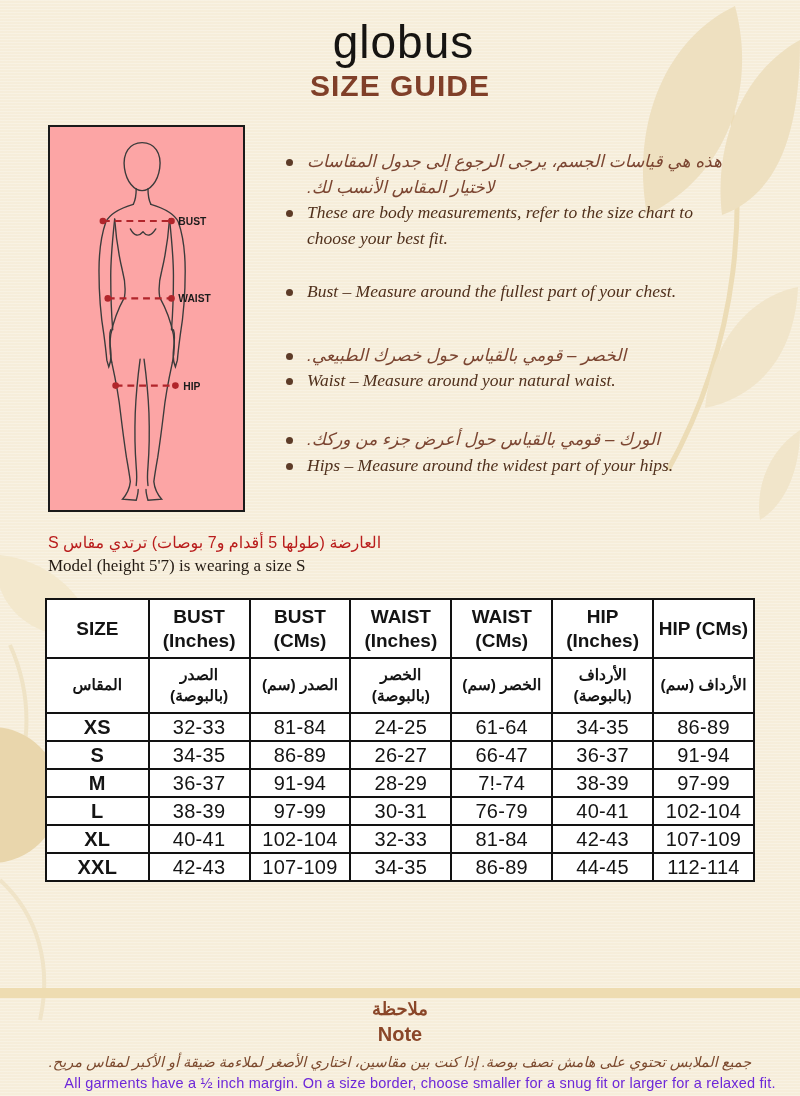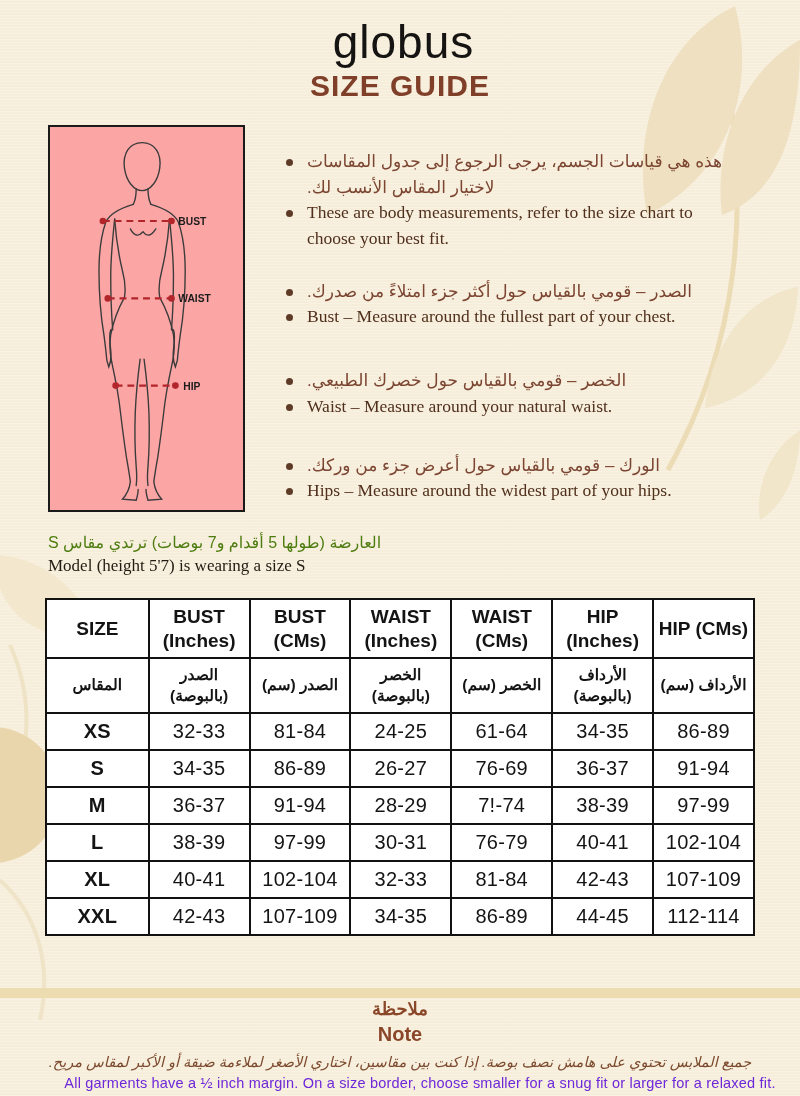--- a/index.html
+++ b/index.html
@@ -26,37 +26,37 @@
     background:#fca5a5; border:2px solid #1a1a1a;
   }
   .diagram-box svg { display:block; width:100%; height:100%; }
 
   
   .bullets { position:absolute; left:283px; top:149px; width:449px; }
   .bgroup { margin-bottom:26px; }
   .bgroup.g3 { margin-top:38px; }
   .bgroup.g2 { margin-top:27px; }
   .bgroup.g4 { margin-top:33px; }
-  .b { position:relative; padding-left:24px; }
+  .b { position:relative; padding-left:24px;font-style:italic; }
   .dot { position:absolute; left:3px; top:10px; width:7px; height:7px; border-radius:50%; background:#5d3b27; }
   .b .txt { display:block; text-align:left; }
   .b.ar { font-size:17px; line-height:1.5; color:#7b4531; }
   .b.en { font-family:"Liberation Serif", serif; font-size:17.5px; line-height:1.48; color:#50301c; }
 
   
   .model { position:absolute; left:48px; top:531px; }
-  .model .ar { font-size:16px; color:#4d7c0f; display:block; text-align:right; line-height:1.45; }
+  .model .ar { font-size:16px; color:#b91c1c; display:block; text-align:right; line-height:1.45; }
   .model .en { font-family:"Liberation Serif", serif; font-size:17px; color:#231a12; line-height:1.4; }
 
   
   .size-table { position:absolute; left:45px; top:598px; width:710px; border-collapse:collapse; table-layout:fixed; background:#0f766e; }
   .size-table td { border:2px solid #121212; text-align:center; vertical-align:middle; background:#fff; color:#141414; padding:1px 4px; }
   tr.hen td { height:59px; font-weight:700; font-size:19px; line-height:1.22; }
   tr.har td { height:55px; font-weight:700; font-size:15.5px; line-height:1.3; }
-  tr.data td { height:37px; font-size:20px; letter-spacing:.3px; }
+  tr.data td { height:28px; font-size:20px; letter-spacing:.3px; }
   tr.data td.sz { font-weight:700; font-size:20px; }
 
   
   .note {
     position:absolute; left:0; right:0; top:988px; bottom:0;
     background:#eedcb1; text-align:center; padding-top:10px;
   }
   .note .h-ar { font-size:18px; font-weight:700; color:#8a4628; line-height:1.3;text-align:center; }
   .note .h-en { font-size:20px; font-weight:700; color:#8a4628; line-height:1.25; margin-top:1px; }
   .note .t-ar { font-size:14.5px; color:#7c4a2e; margin-top:5px; line-height:1.4;font-style:italic; }
@@ -133,24 +133,20 @@
       <div class="b ar">
         <span class="dot"></span>
         <span class="txt" dir="rtl">هذه هي قياسات الجسم، يرجى الرجوع إلى جدول المقاسات لاختيار المقاس الأنسب لك.</span>
       </div>
       <div class="b en">
         <span class="dot"></span>
         <span class="txt">These are body measurements, refer to the size chart to choose your best fit.</span>
       </div>
     </div>
     <div class="bgroup g2">
-      <div class="b ar">
-        <span class="dot"></span>
-        <span class="txt" dir="rtl">الصدر – قومي بالقياس حول أكثر جزء امتلاءً من صدرك.</span>
-      </div>
       <div class="b en">
         <span class="dot"></span>
         <span class="txt">Bust – Measure around the fullest part of your chest.</span>
       </div>
     </div>
     <div class="bgroup g3">
       <div class="b ar">
         <span class="dot"></span>
         <span class="txt" dir="rtl">الخصر – قومي بالقياس حول خصرك الطبيعي.</span>
       </div>
@@ -212,21 +208,21 @@
         <td>24-25</td>
         <td>61-64</td>
         <td>34-35</td>
         <td>86-89</td>
       </tr>
       <tr class="data">
         <td class="sz">S</td>
         <td>34-35</td>
         <td>86-89</td>
         <td>26-27</td>
-        <td>76-69</td>
+        <td>66-47</td>
         <td>36-37</td>
         <td>91-94</td>
       </tr>
       <tr class="data">
         <td class="sz">M</td>
         <td>36-37</td>
         <td>91-94</td>
         <td>28-29</td>
         <td>7!-74</td>
         <td>38-39</td>

